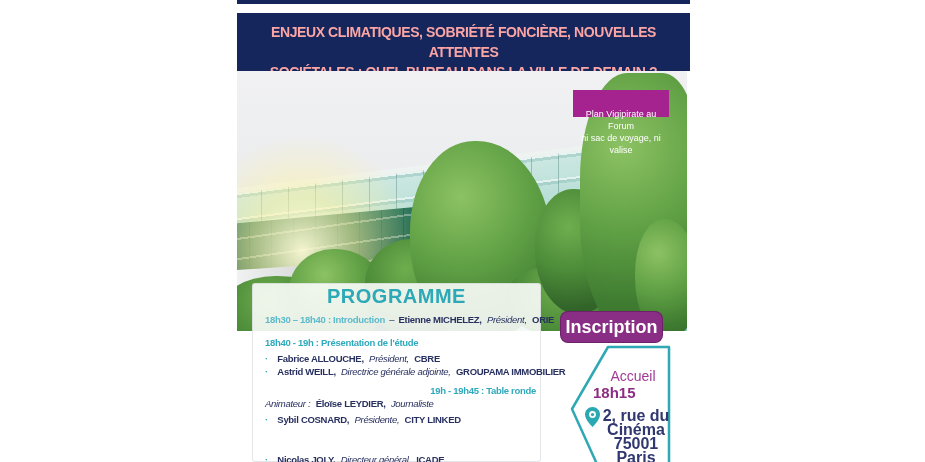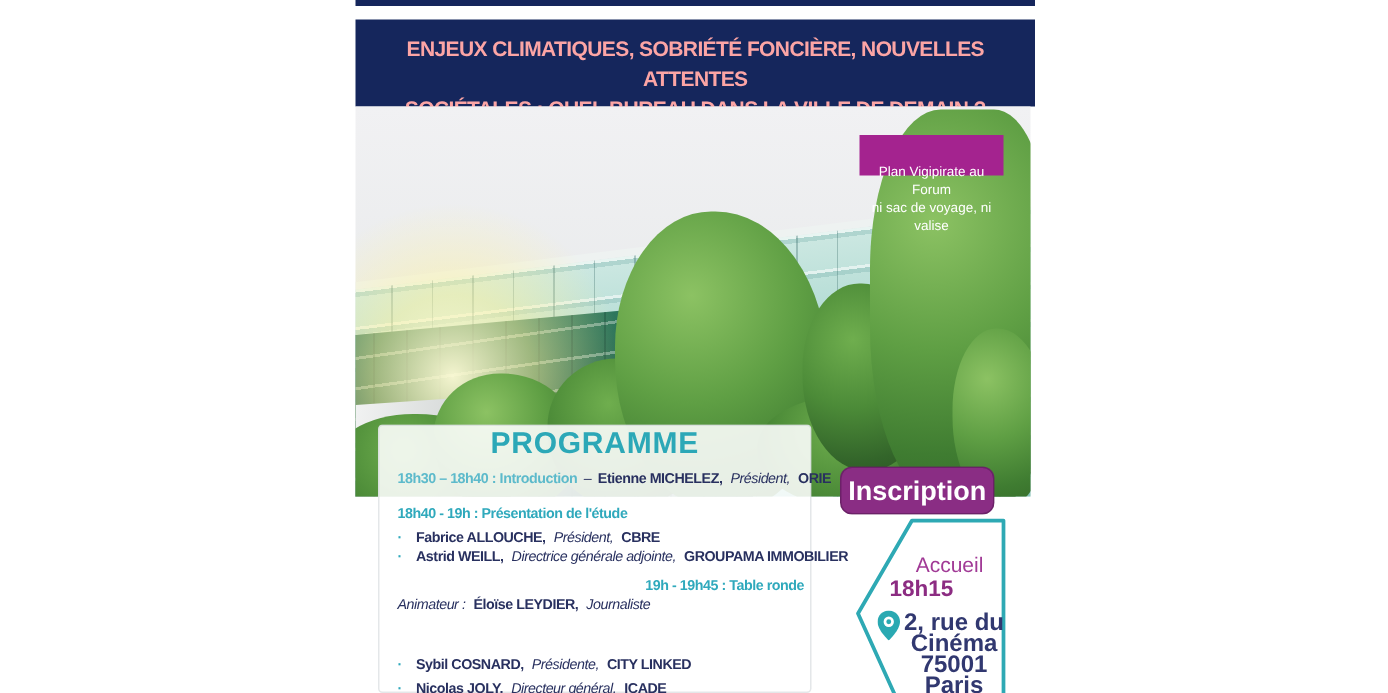--- a/index.html
+++ b/index.html
@@ -148,21 +148,21 @@
     </div>
 
     <div class="line t-head" style="top:101px;text-align:right;">19h - 19h45 : Table ronde</div>
 
     <div class="line" style="top:114px;">
       <span class="anim-prefix">Animateur :</span>
       <span class="sp-name">Éloïse LEYDIER,</span>
       <span class="sp-role">Journaliste</span>
     </div>
 
-    <div class="line" style="top:130px;margin-top:24px;">
+    <div class="line" style="top:130px;">
       <span class="bullet">·</span>
       <span class="sp-name">Sybil COSNARD,</span>
       <span class="sp-role">Présidente,</span>
       <span class="sp-org">CITY LINKED</span>
     </div>
     <div class="line" style="top:170px;">
       <span class="bullet">·</span>
       <span class="sp-name">Nicolas JOLY,</span>
       <span class="sp-role">Directeur général,</span>
       <span class="sp-org">ICADE</span>

